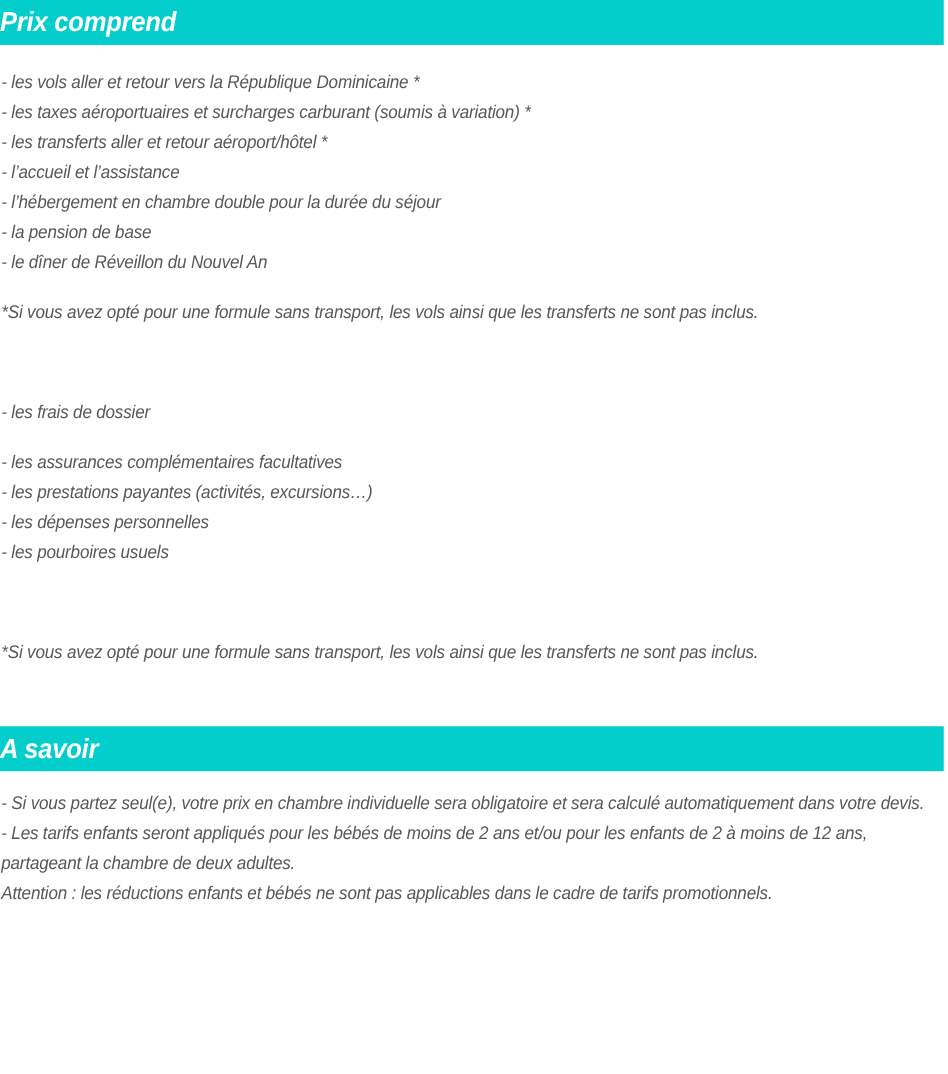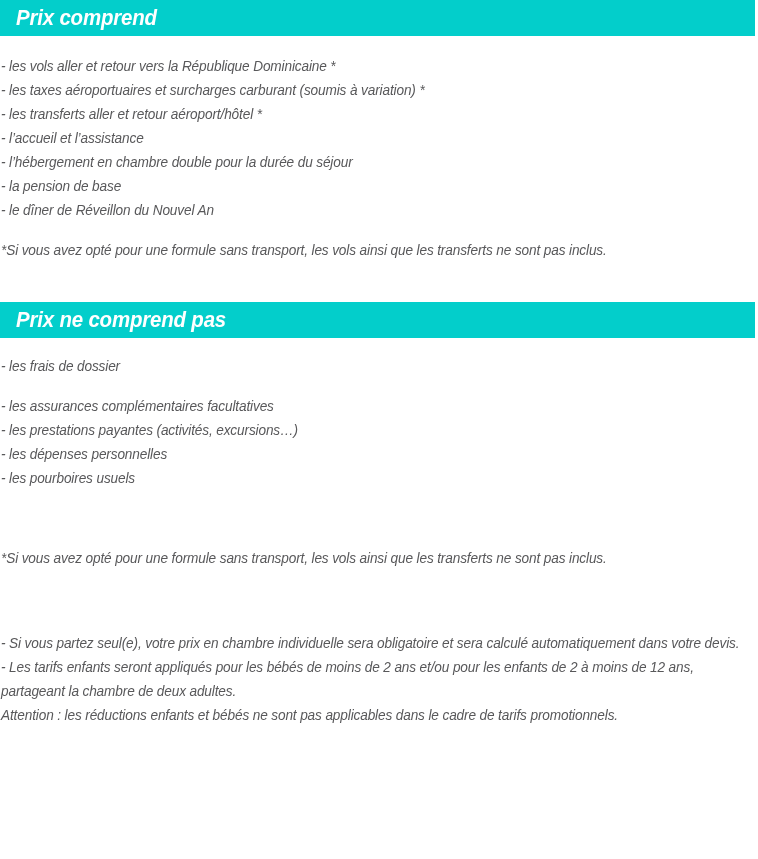--- a/index.html
+++ b/index.html
@@ -20,21 +20,20 @@
     background: #ffffff;
   }
 
   
   .section-header {
     background: #03cecb;
     height: 36px;
     display: flex;
     align-items: center;
     box-sizing: border-box;
-    padding-left: 16px;
     width: 755px;
   }
   .section-header .section-title {
     color: #ffffff;
     font-family: "Liberation Sans", sans-serif;
     font-style: italic;
     font-weight: bold;
     font-size: 22px;
     line-height: 24px;
     letter-spacing: -0.2px;
@@ -87,38 +86,38 @@
     <div class="line">- l’accueil et l’assistance</div>
     <div class="line">- l’hébergement en chambre double pour la durée du séjour</div>
     <div class="line">- la pension de base</div>
     <div class="line">- le dîner de Réveillon du Nouvel An</div>
     <div class="spacer-16"></div>
     <div class="line">*Si vous avez opté pour une formule sans transport, les vols ainsi que les transferts ne sont pas inclus.</div>
   </div>
 
   <div class="spacer-40"></div>
 
-  <div class="section-header">
-    <span class="section-title">Prix ne comprend pas</span>
-  </div>
 
   <div class="section-body">
     <div class="spacer-16"></div>
     <div class="line">- les frais de dossier</div>
     <div class="spacer-16"></div>
     <div class="line">- les assurances complémentaires facultatives</div>
     <div class="line">- les prestations payantes (activités, excursions…)</div>
     <div class="line">- les dépenses personnelles</div>
     <div class="line">- les pourboires usuels</div>
     <div class="spacer-56"></div>
     <div class="line">*Si vous avez opté pour une formule sans transport, les vols ainsi que les transferts ne sont pas inclus.</div>
   </div>
 
   <div class="spacer-47"></div>
 
+  <div class="section-header">
+    <span class="section-title">A savoir</span>
+  </div>
 
   <div class="section-body">
     <div class="spacer-14"></div>
     <div class="line wrap">- Si vous partez seul(e), votre prix en chambre individuelle sera obligatoire et sera calculé automatiquement dans votre devis.</div>
     <div class="line wrap">- Les tarifs enfants seront appliqués pour les bébés de moins de 2 ans et/ou pour les enfants de 2 à moins de 12 ans, partageant la chambre de deux adultes.</div>
     <div class="line">Attention : les réductions enfants et bébés ne sont pas applicables dans le cadre de tarifs promotionnels.</div>
   </div>
 
 </div>
 

